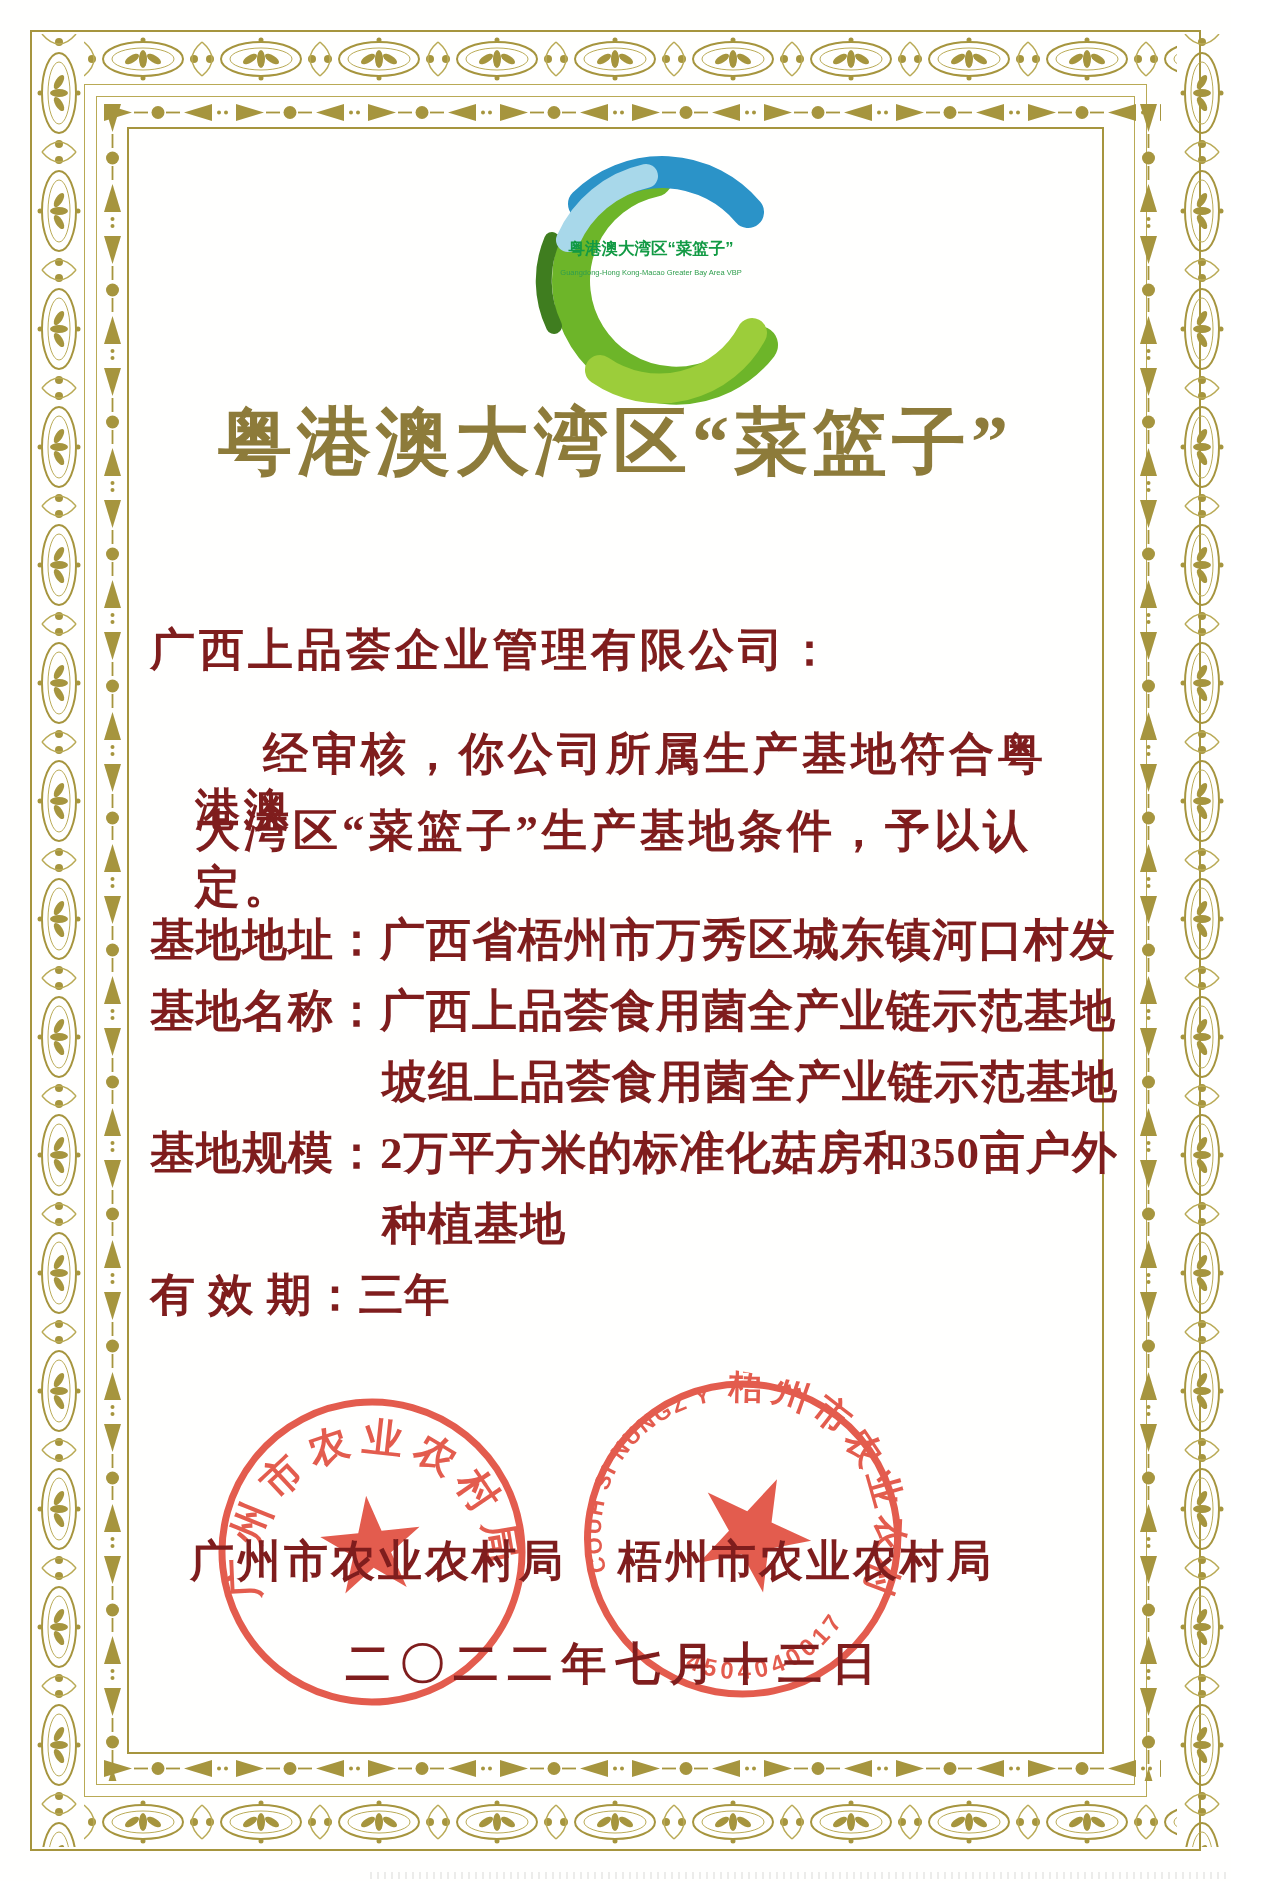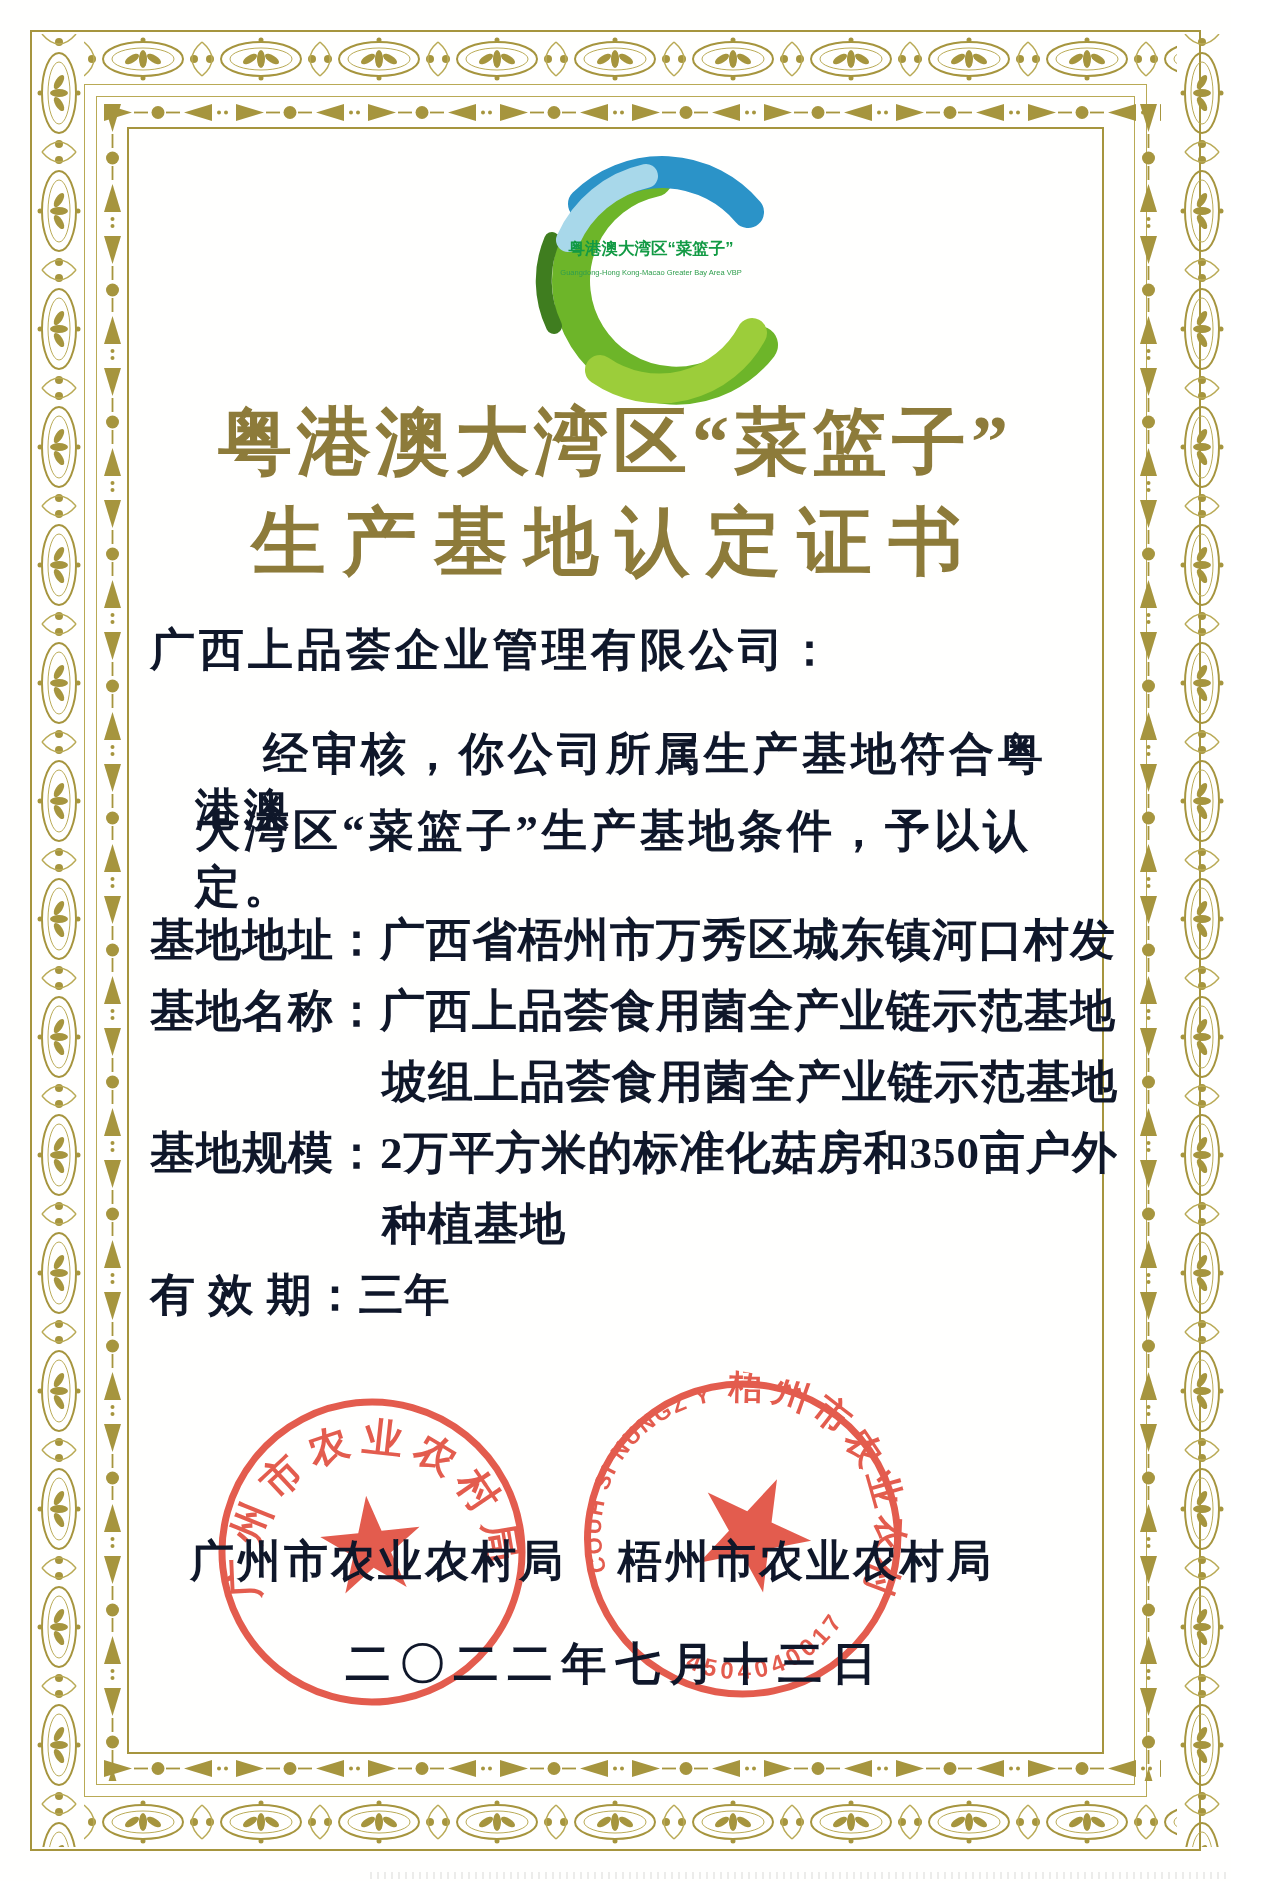--- a/index.html
+++ b/index.html
@@ -25,21 +25,21 @@
   
   .logo{position:absolute;left:496px;top:148px;width:316px;height:262px;}
   
   .abs{position:absolute;z-index:3;}
   .title-line{
     left:0;width:100%;text-align:center;font-weight:bold;color:#8d7b3a;
     font-size:74px;line-height:1.1;
   }
   .title-1{top:402px;letter-spacing:5px;}
   .title-2{top:502px;letter-spacing:17px;}
-  .black{color:#0f172a;font-weight:bold;}
+  .black{color:#7f1d1d;font-weight:bold;}
   .recipient{top:620px;left:150px;font-size:45px;letter-spacing:4px;}
   .body-line{left:150px;right:140px;font-size:45px;letter-spacing:4px;line-height:1.25;margin-left:45px;}
   .body-1{top:726px;text-indent:68px;}
   .body-2{top:803px;}
   .details{top:905px;left:150px;right:120px;font-size:45px;line-height:71px;letter-spacing:1px;}
   .detail-row{white-space:nowrap;}
   .detail-row.cont{padding-left:232px;}
   .issuers{top:1532px;left:190px;display:flex;gap:52px;font-size:44px;letter-spacing:3px;}
   .date-line{top:1634px;left:0;width:100%;text-align:center;font-size:45px;letter-spacing:9px;}
   
@@ -138,21 +138,20 @@
       <path d="M 104 222 A 105 105 0 0 0 256 185" fill="none" stroke="#9ccd3a" stroke-width="30" stroke-linecap="round"></path>
       <path d="M 58 178 A 105 105 0 0 1 56 92" fill="none" stroke="#3f7d1f" stroke-width="16" stroke-linecap="round"></path>
       <path d="M 88 56 A 112 112 0 0 1 252 64" fill="none" stroke="#2b93c8" stroke-width="32" stroke-linecap="round"></path>
       <path d="M 72 92 A 112 112 0 0 1 150 28" fill="none" stroke="#a8d8ea" stroke-width="24" stroke-linecap="round"></path>
       <text x="155" y="106" text-anchor="middle" font-size="16.5" font-weight="bold" fill="#129a44" style="font-family:'Liberation Sans',sans-serif">粤港澳大湾区“菜篮子”</text>
       <text x="155" y="127" text-anchor="middle" font-size="7.5" fill="#2f9e4d" style="font-family:'Liberation Sans',sans-serif">Guangdong-Hong Kong-Macao Greater Bay Area VBP</text>
     </svg>
   </div>
 
   <div class="abs title-line title-1">粤港澳大湾区“菜篮子”</div>
-  <div class="abs title-line title-2">生产基地认定证书</div>
 
   <div class="abs black recipient">广西上品荟企业管理有限公司：</div>
   <div class="abs black body-line body-1">经审核，你公司所属生产基地符合粤港澳</div>
   <div class="abs black body-line body-2">大湾区“菜篮子”生产基地条件，予以认定。</div>
 
   <div class="abs black details">
     <div class="detail-row"><span>基地地址：</span><span>广西省梧州市万秀区城东镇河口村发</span></div>
     <div class="detail-row"><span>基地名称：</span><span>广西上品荟食用菌全产业链示范基地</span></div>
     <div class="detail-row cont"><span></span><span>坡组上品荟食用菌全产业链示范基地</span></div>
     <div class="detail-row"><span>基地规模：</span><span>2万平方米的标准化菇房和350亩户外</span></div>

